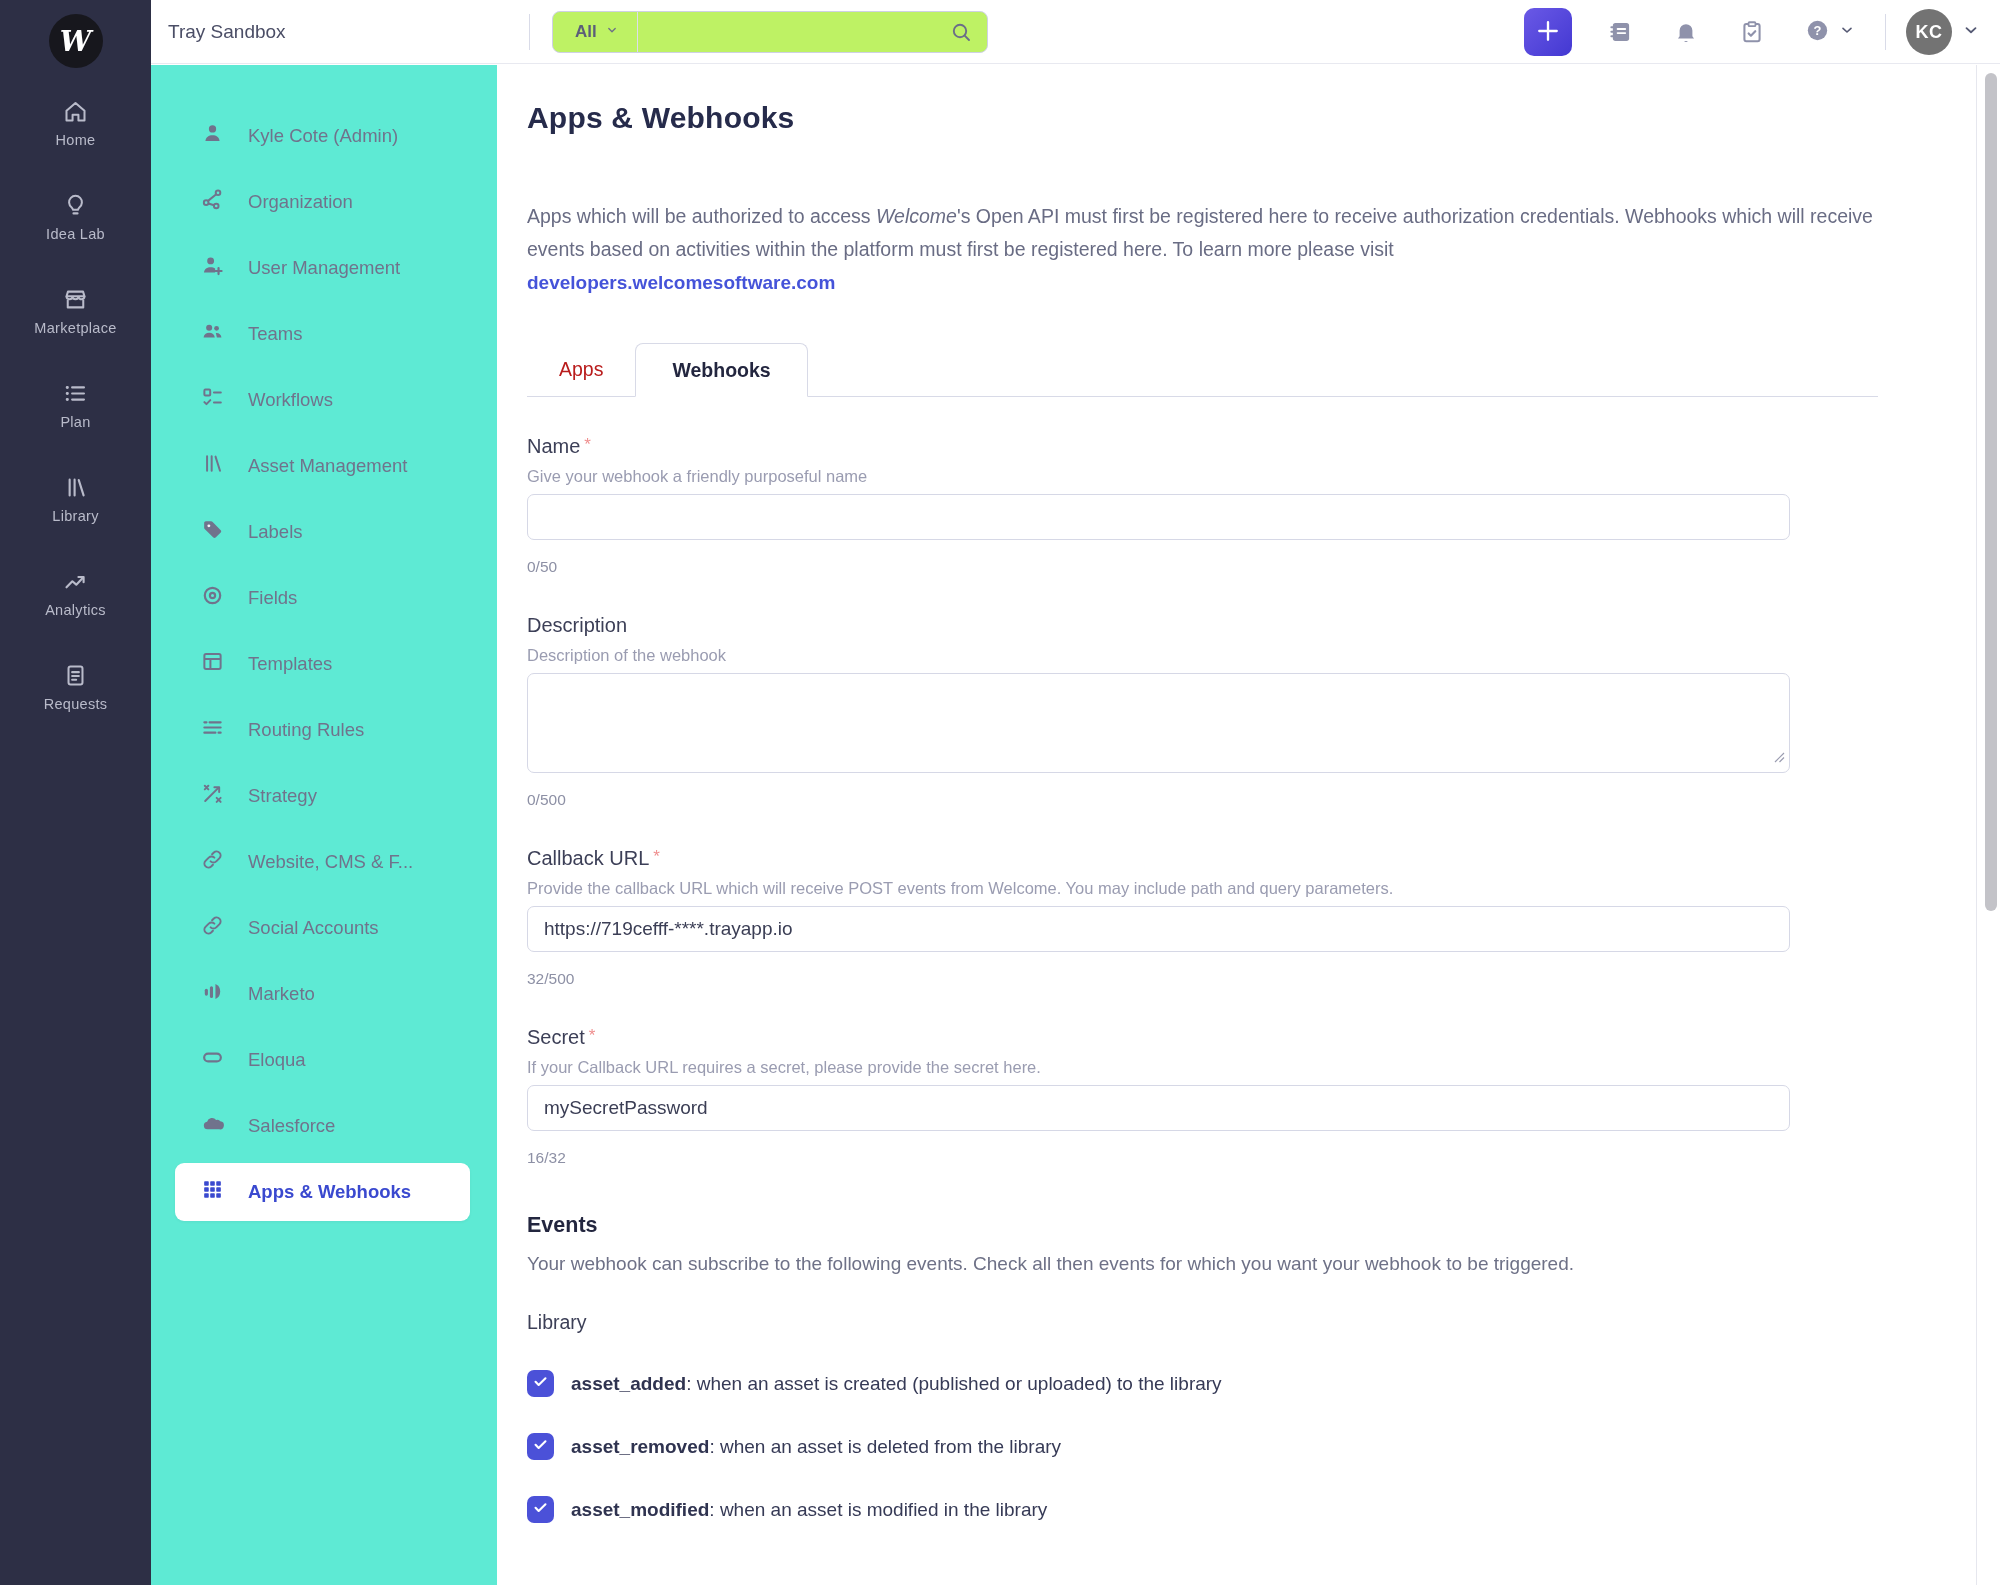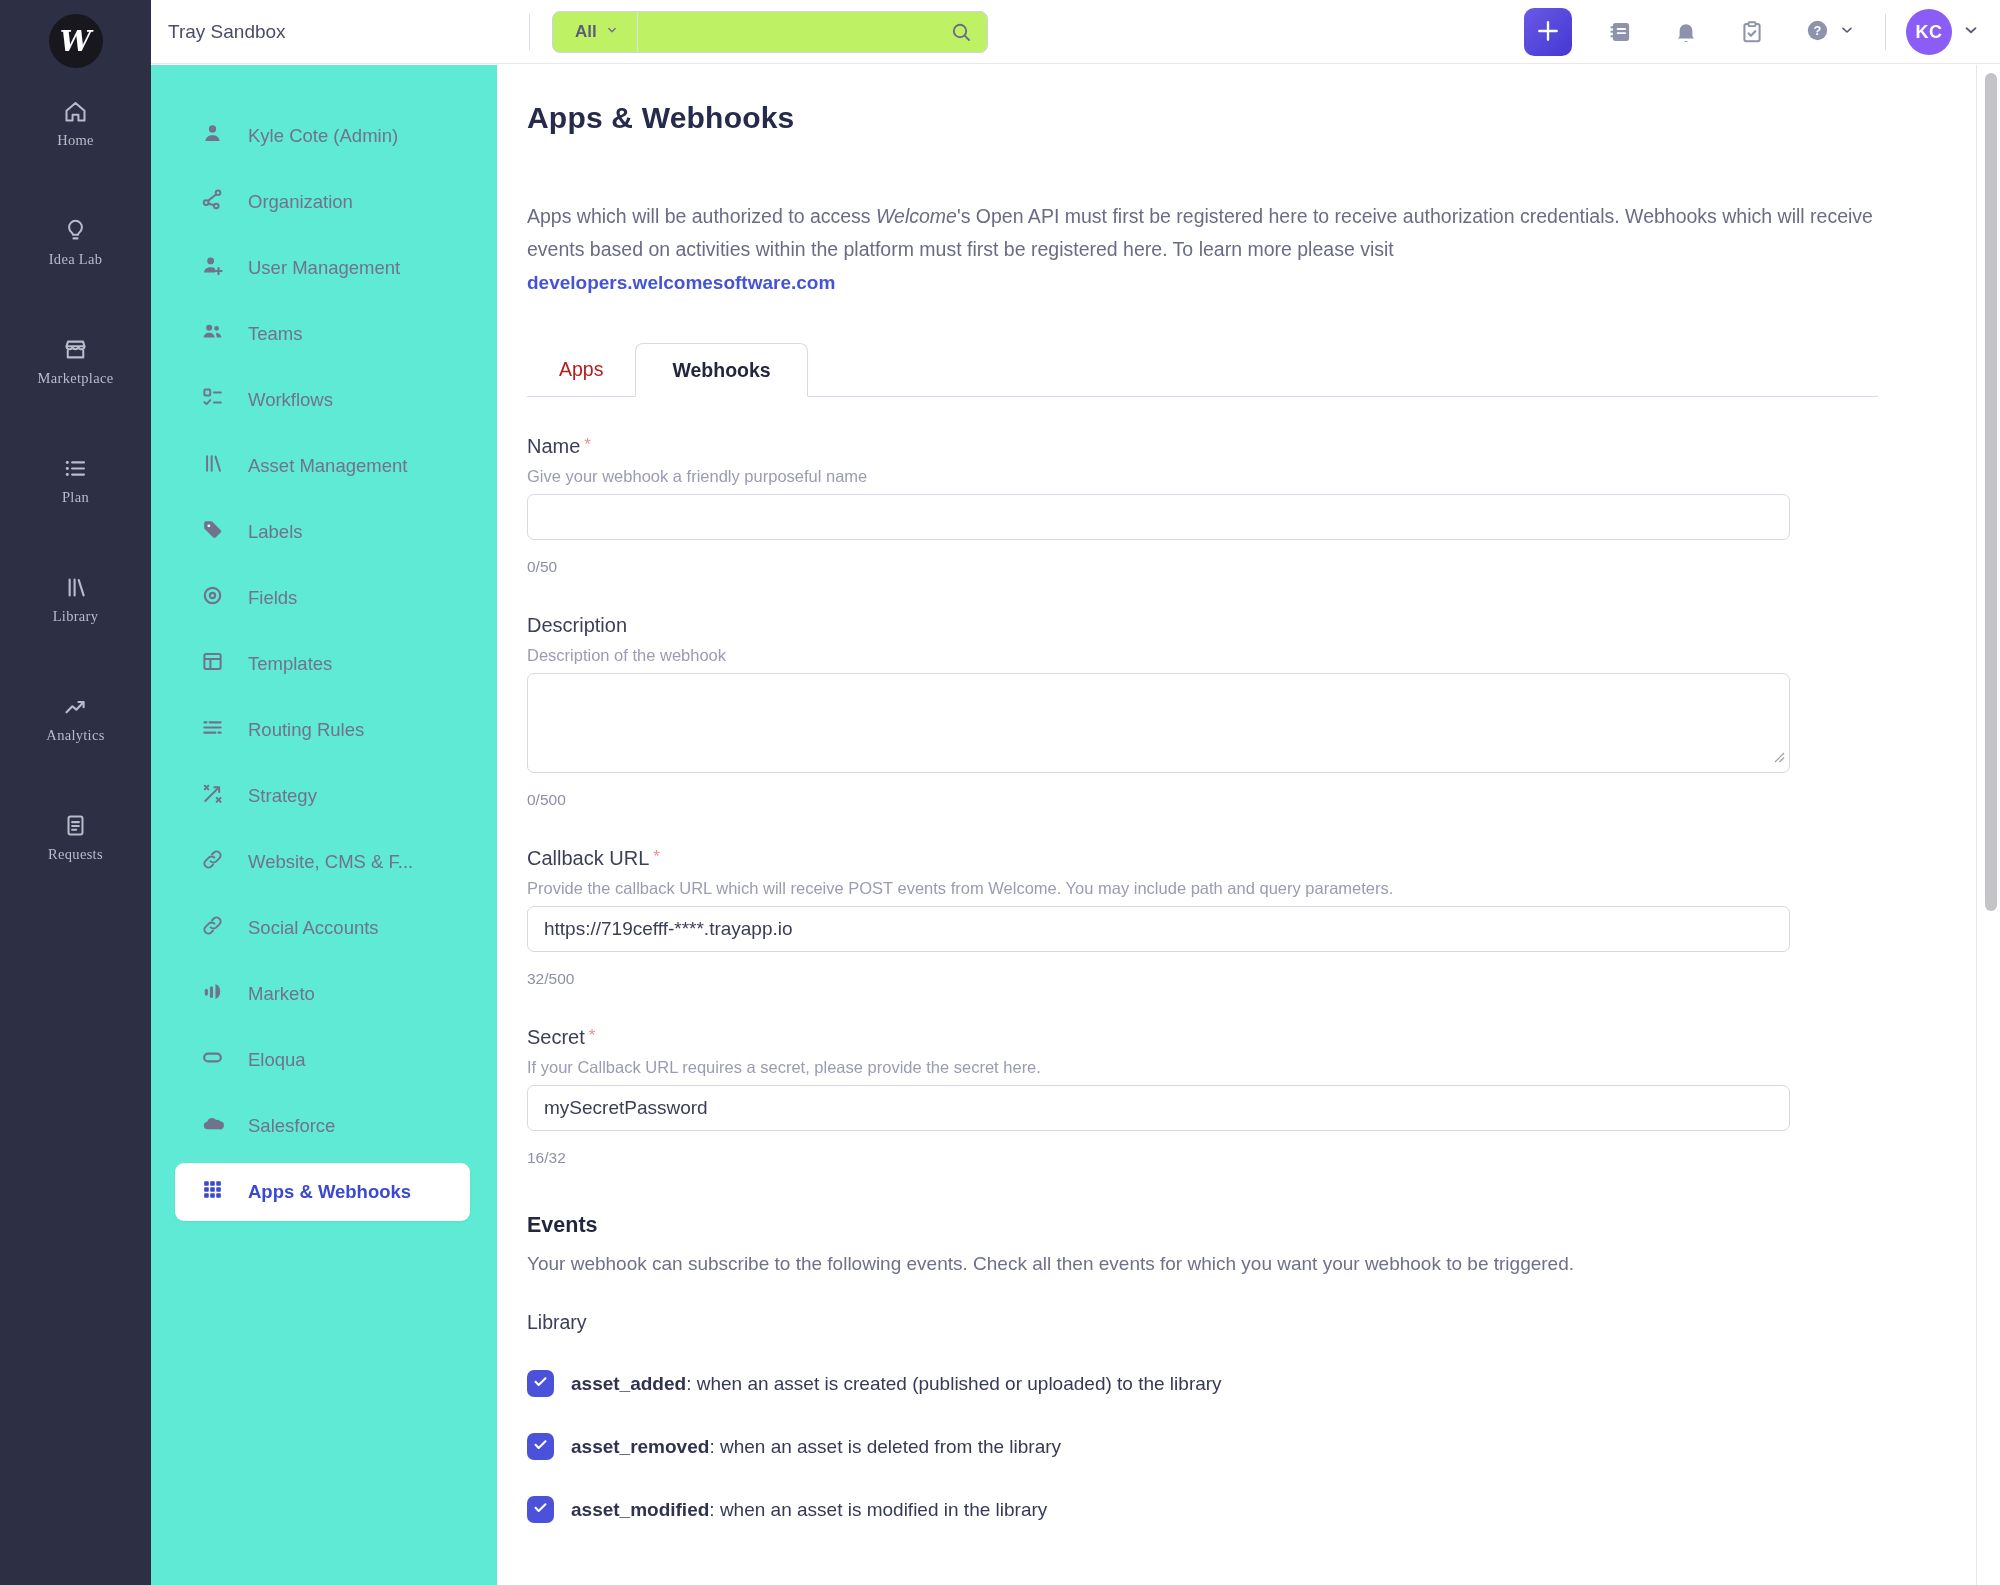--- a/index.html
+++ b/index.html
@@ -22,30 +22,30 @@
   .search-icon-wrap { display:flex; align-items:center; padding-right:14px; color:#6b6e88; }
   .hdr-right { position:absolute; right:0; top:0; height:64px; display:flex; align-items:center; }
   .create-button { width:48px; height:48px; border-radius:10px; border:none; cursor:pointer;
                    background:linear-gradient(135deg,#6a59e6,#4338d2);
                    display:flex; align-items:center; justify-content:center; margin-right:34px; }
   .hdr-icon { width:28px; height:28px; color:#8f92ab; display:flex; align-items:center; justify-content:center;
               margin-right:38px; cursor:pointer; }
   .help-group { display:flex; align-items:center; gap:8px; margin-right:30px; cursor:pointer; color:#8f92ab; }
   .hdr-v-divider { width:1px; height:36px; background:#d9dbe8; margin-right:20px; }
   .avatar-group { display:flex; align-items:center; gap:10px; margin-right:20px; cursor:pointer; }
-  .avatar { width:46px; height:46px; border-radius:50%; background:#8b5cf6; color:#fff; font-weight:700;
+  .avatar { width:46px; height:46px; border-radius:50%; background:#737373; color:#fff; font-weight:700;
             font-size:18px; display:flex; align-items:center; justify-content:center; letter-spacing:.5px; }
 
   
   .sidebar { position:absolute; left:0; top:0; width:151px; height:1585px; background:#2d2f45; z-index:6; }
   .logo-wrap { display:flex; justify-content:center; padding-top:14px; }
   .logo-circle { width:54px; height:54px; border-radius:50%; background:#17171d; display:flex;
                  align-items:center; justify-content:center; }
   .logo-glyph { color:#fff; font-family:"DejaVu Serif", serif; font-style:italic; font-weight:700; font-size:28px; }
-  .side-nav { margin-top:30px; display:flex; flex-direction:column; gap:68px;font-family:Liberation Serif, serif; }
+  .side-nav { margin-top:30px; display:flex; flex-direction:column; gap:44px; }
   .side-item { display:flex; flex-direction:column; align-items:center; gap:7px; color:#b9bbca; cursor:pointer; }
   .side-item svg { display:block; }
   .side-label { font-size:14.5px; letter-spacing:.3px; }
 
   
   .settings-menu { position:absolute; left:151px; top:65px; width:346px; height:1520px; background:#5eead4; z-index:4; }
   .menu-list { padding-top:38px; }
   .menu-item { height:66px; display:flex; align-items:center; padding-left:49px; color:#70738c;
                font-size:18.5px; cursor:pointer; }
   .menu-item svg { flex:0 0 auto; }

